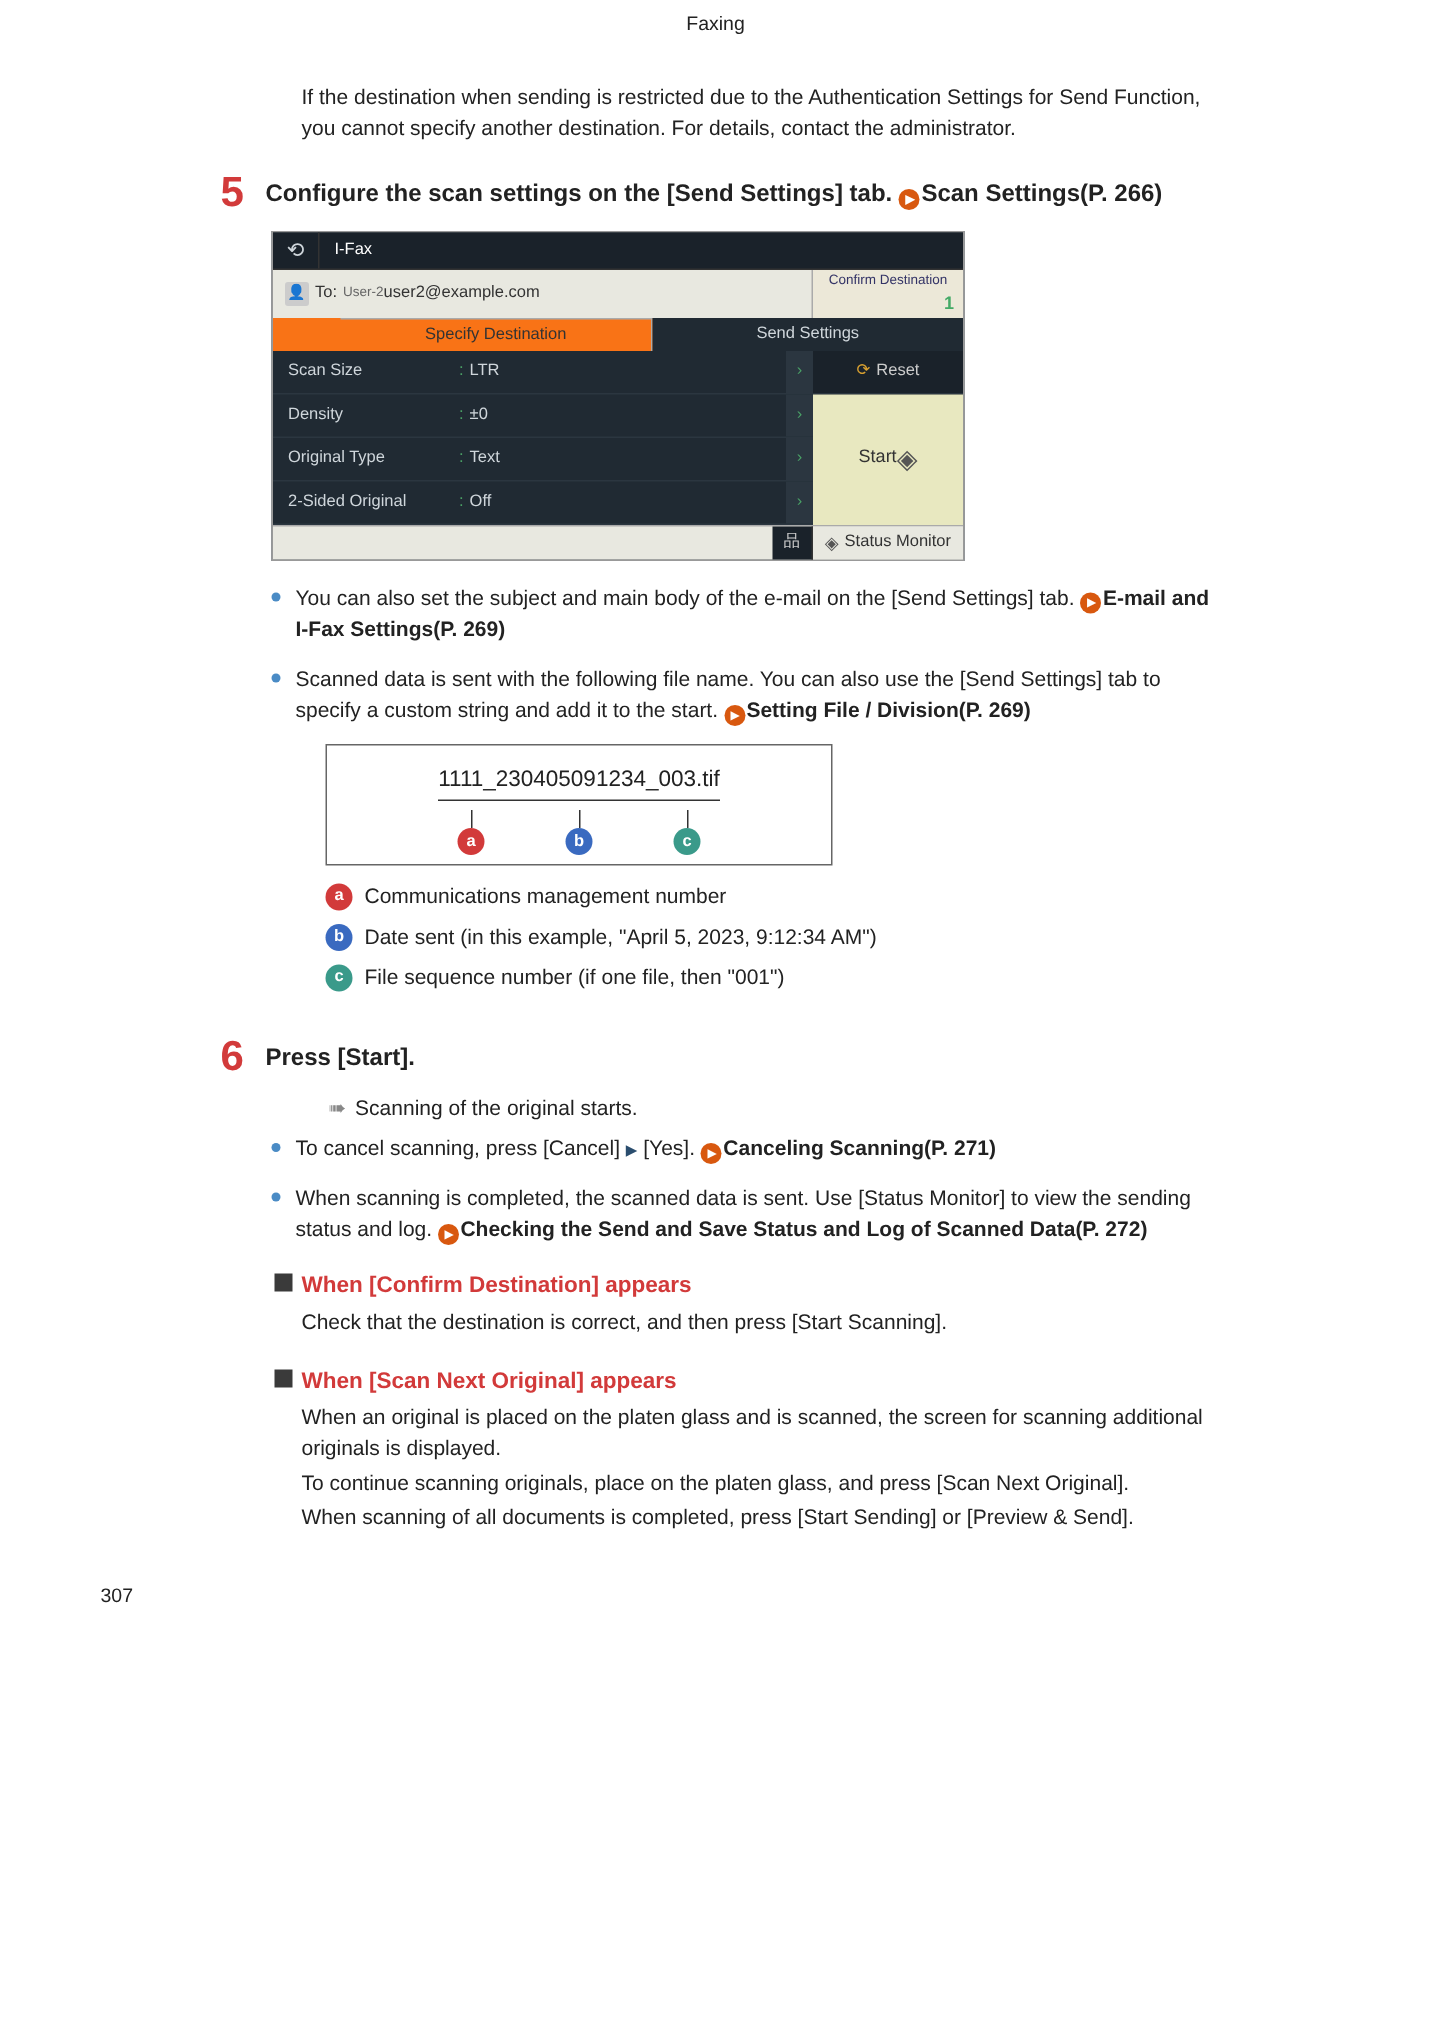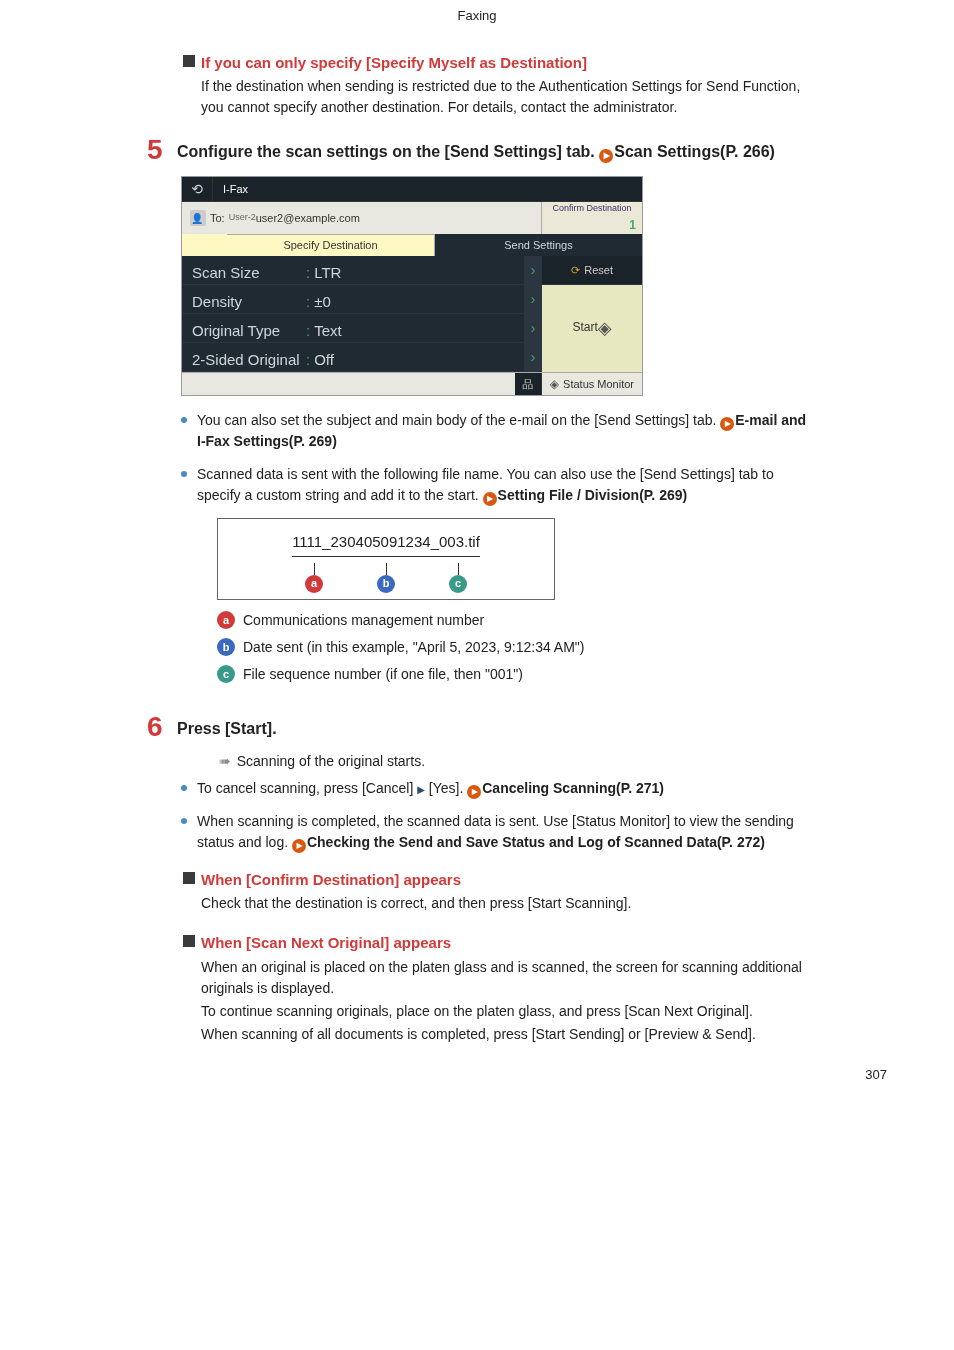--- a/index.html
+++ b/index.html
@@ -141,39 +141,39 @@
     color:#336;
     height:100%;
     display:flex;
     flex-direction:column;
     justify-content:center;
     border-left:1px solid #aaa;
   }
   .ss-tobar .confirm .cnt { color:#4a6;font-size:12px;align-self:flex-end;padding-right:6px;font-weight:bold;}
   .ss-tabs {
     display: flex;
-    background:#fef9c3;
+    background:#f97316;
     height:22px;
     font-size:11px;
     padding-left:45px;
   }
   .ss-tabs div {
     flex:1;
     display:flex;align-items:center;justify-content:center;
     color:#333;
     border-right:1px solid #aaa;
     border-top:1px solid #aaa;
   }
   .ss-tabs div.active { background:#202a33;color:#cfd6db;border:none;}
   .ss-body { display:flex; }
   .ss-list { flex:1; }
   .ss-row {
-    display:flex;align-items:flex-end;height:28px;
+    display:flex;align-items:center;height:28px;
     border-bottom:1px solid #2b3640;
-    font-size:15px;
+    font-size:11px;
   }
   .ss-row .label { width:110px;padding-left:10px;color:#cfd6db;}
   .ss-row .colon { padding:0 4px;color:#4aa066;}
   .ss-row .val { flex:1;color:#cfd6db;}
   .ss-row .chev { width:18px;text-align:center;color:#4aa066;background:#2b3640;height:100%;display:flex;align-items:center;justify-content:center;}
   .ss-side { width:100px;background:#1a222a;display:flex;flex-direction:column;}
   .ss-side .reset { height:28px;display:flex;align-items:center;justify-content:center;gap:4px;color:#ccc;border-bottom:1px solid #2b3640;}
   .ss-side .reset .ricon { color:#d8a030;}
   .ss-side .startbtn { flex:1;background:#e8e8c0;display:flex;flex-direction:row;align-items:center;justify-content:center;color:#333;}
   .ss-side .startbtn .lbl { font-size:12px;margin-bottom:4px;}
@@ -212,35 +212,31 @@
   .cb { background:#3a6ac0;}
   .cc { background:#3a9a8a;}
   .legend-row { margin-left:70px;display:flex;align-items:center;gap:8px;margin-bottom:6px;font-size:14px;}
   .indent-line {
     margin-left: 72px;
     display:flex;align-items:flex-start;gap:6px;margin-bottom:6px;font-size:14px;
   }
   .arrow-icon::before { content:"➠";color:#888;font-size:14px;}
   .black-arrow { color:#2a4d6e;font-size:10px;}
   .footer-page {
-    text-align:right;font-size:13px;margin-top:20px;
+    text-align:left;font-size:13px;margin-top:32px;
   }
 </style>
 </head>
 <body>
 
 <div class="page">
   <div class="header">Faxing</div>
 
   <div class="content">
 
-    <div class="subhead">
-      <div class="bullet"></div>
-      <div class="title">If you can only specify [Specify Myself as Destination]</div>
-    </div>
     <div class="subtext">If the destination when sending is restricted due to the Authentication Settings for Send Function, you cannot specify another destination. For details, contact the administrator.</div>
 
     <div class="step">
       <div class="step-num">5</div>
       <div class="step-title">
         <span>Configure the scan settings on the [Send Settings] tab. </span>
         <span class="link-icon"></span><span class="strong">Scan Settings(P. 266)</span>
       </div>
     </div>
 

